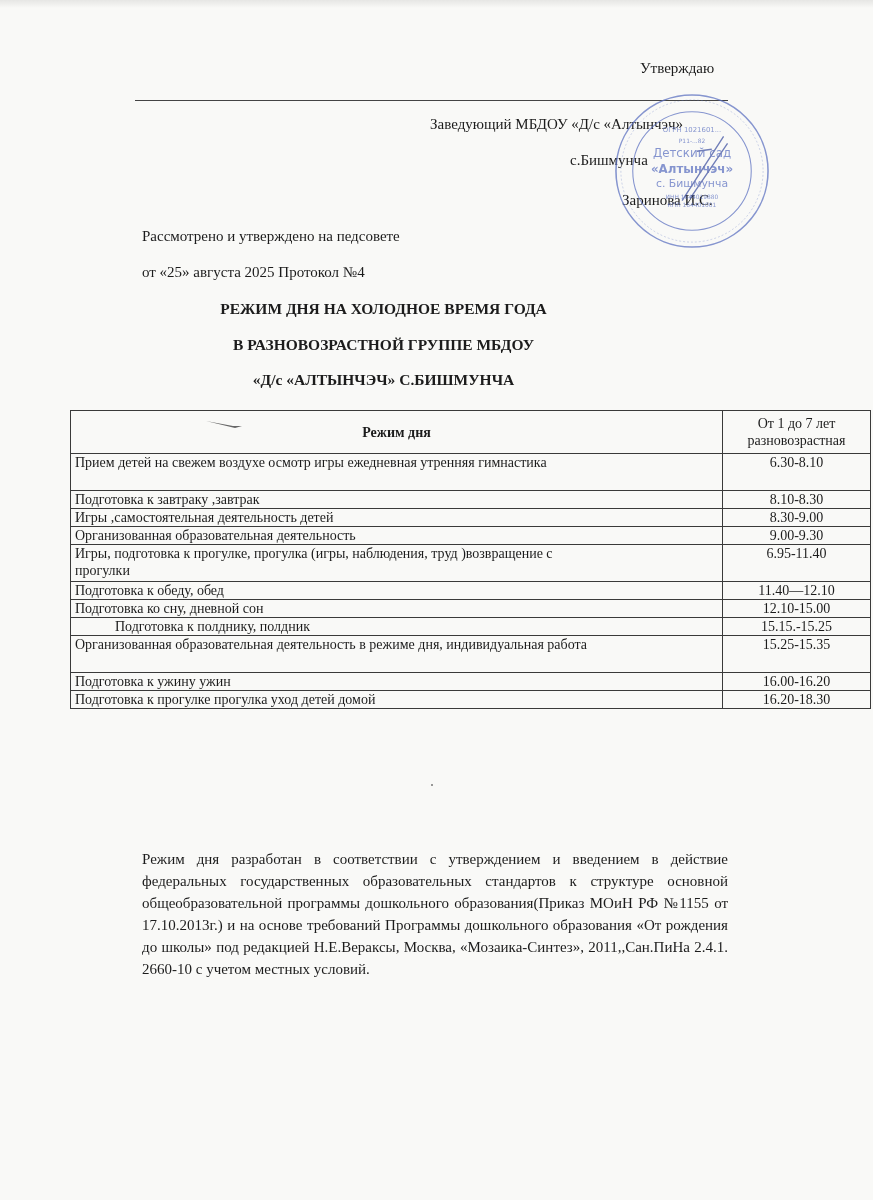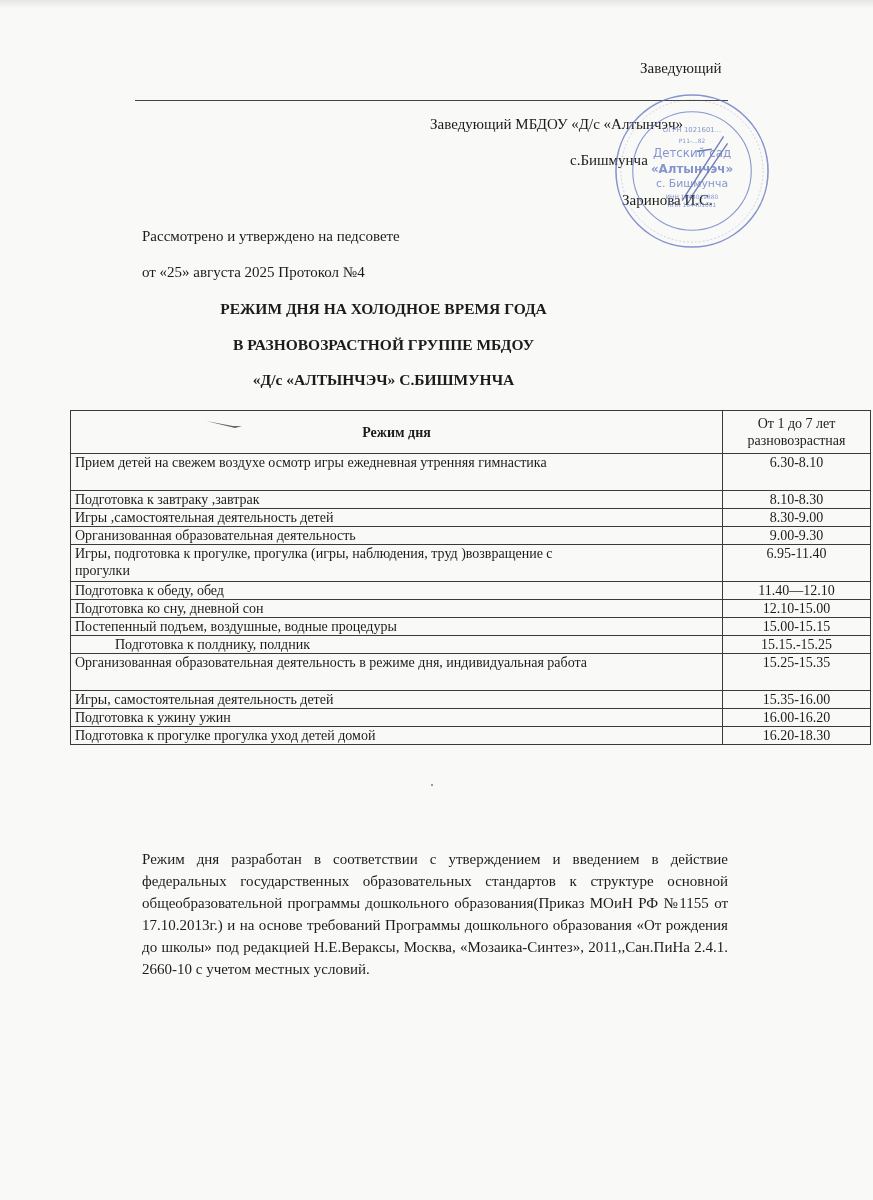--- a/index.html
+++ b/index.html
@@ -53,21 +53,21 @@
       position: absolute; left: 142px; top: 848px; width: 586px;
       font-size: 15px; line-height: 22px; text-align: justify;
     }
     .dot { position: absolute; left: 431px; top: 784px; width: 2px; height: 2px; background: #777; border-radius: 1px; }
   </style>
 </head>
 <body>
 
 <div class="scan-top"></div>
 
-<div class="abs approve">Заведующий</div>
+<div class="abs approve">Утверждаю</div>
 <div class="approve-line"></div>
 <div class="abs head-role">Заведующий МБДОУ «Д/с «Алтынчэч»</div>
 <div class="abs village">с.Бишмунча</div>
 <div class="abs director">Заринова И.С.</div>
 
 <svg class="stamp" viewBox="0 0 160 160">
   <circle cx="80" cy="80" r="77" fill="none" stroke="#5a6fc0" stroke-width="1.6"></circle>
   <circle cx="80" cy="80" r="60" fill="none" stroke="#5a6fc0" stroke-width="1.1"></circle>
   <circle cx="80" cy="80" r="72" fill="none" stroke="#5a6fc0" stroke-width="0.4" stroke-dasharray="2 2"></circle>
   <g fill="#5a6fc0" font-family="DejaVu Sans, sans-serif">
@@ -117,34 +117,26 @@
   </tr>
   <tr>
     <td>Подготовка к обеду, обед</td>
     <td class="time">11.40—12.10</td>
   </tr>
   <tr>
     <td>Подготовка ко сну, дневной сон</td>
     <td class="time">12.10-15.00</td>
   </tr>
   <tr>
-    <td>Постепенный подъем, воздушные, водные процедуры</td>
-    <td class="time">15.00-15.15</td>
-  </tr>
-  <tr>
     <td class="indent">Подготовка к полднику, полдник</td>
     <td class="time">15.15.-15.25</td>
   </tr>
   <tr style="height:37px">
     <td style="padding-right:6px">Организованная образовательная деятельность в режиме дня, индивидуальная работа</td>
     <td class="time">15.25-15.35</td>
-  </tr>
-  <tr>
-    <td>Игры, самостоятельная  деятельность детей</td>
-    <td class="time">15.35-16.00</td>
   </tr>
   <tr>
     <td>Подготовка к ужину ужин</td>
     <td class="time">16.00-16.20</td>
   </tr>
   <tr>
     <td>Подготовка к прогулке прогулка уход детей домой</td>
     <td class="time">16.20-18.30</td>
   </tr>
 </tbody>

